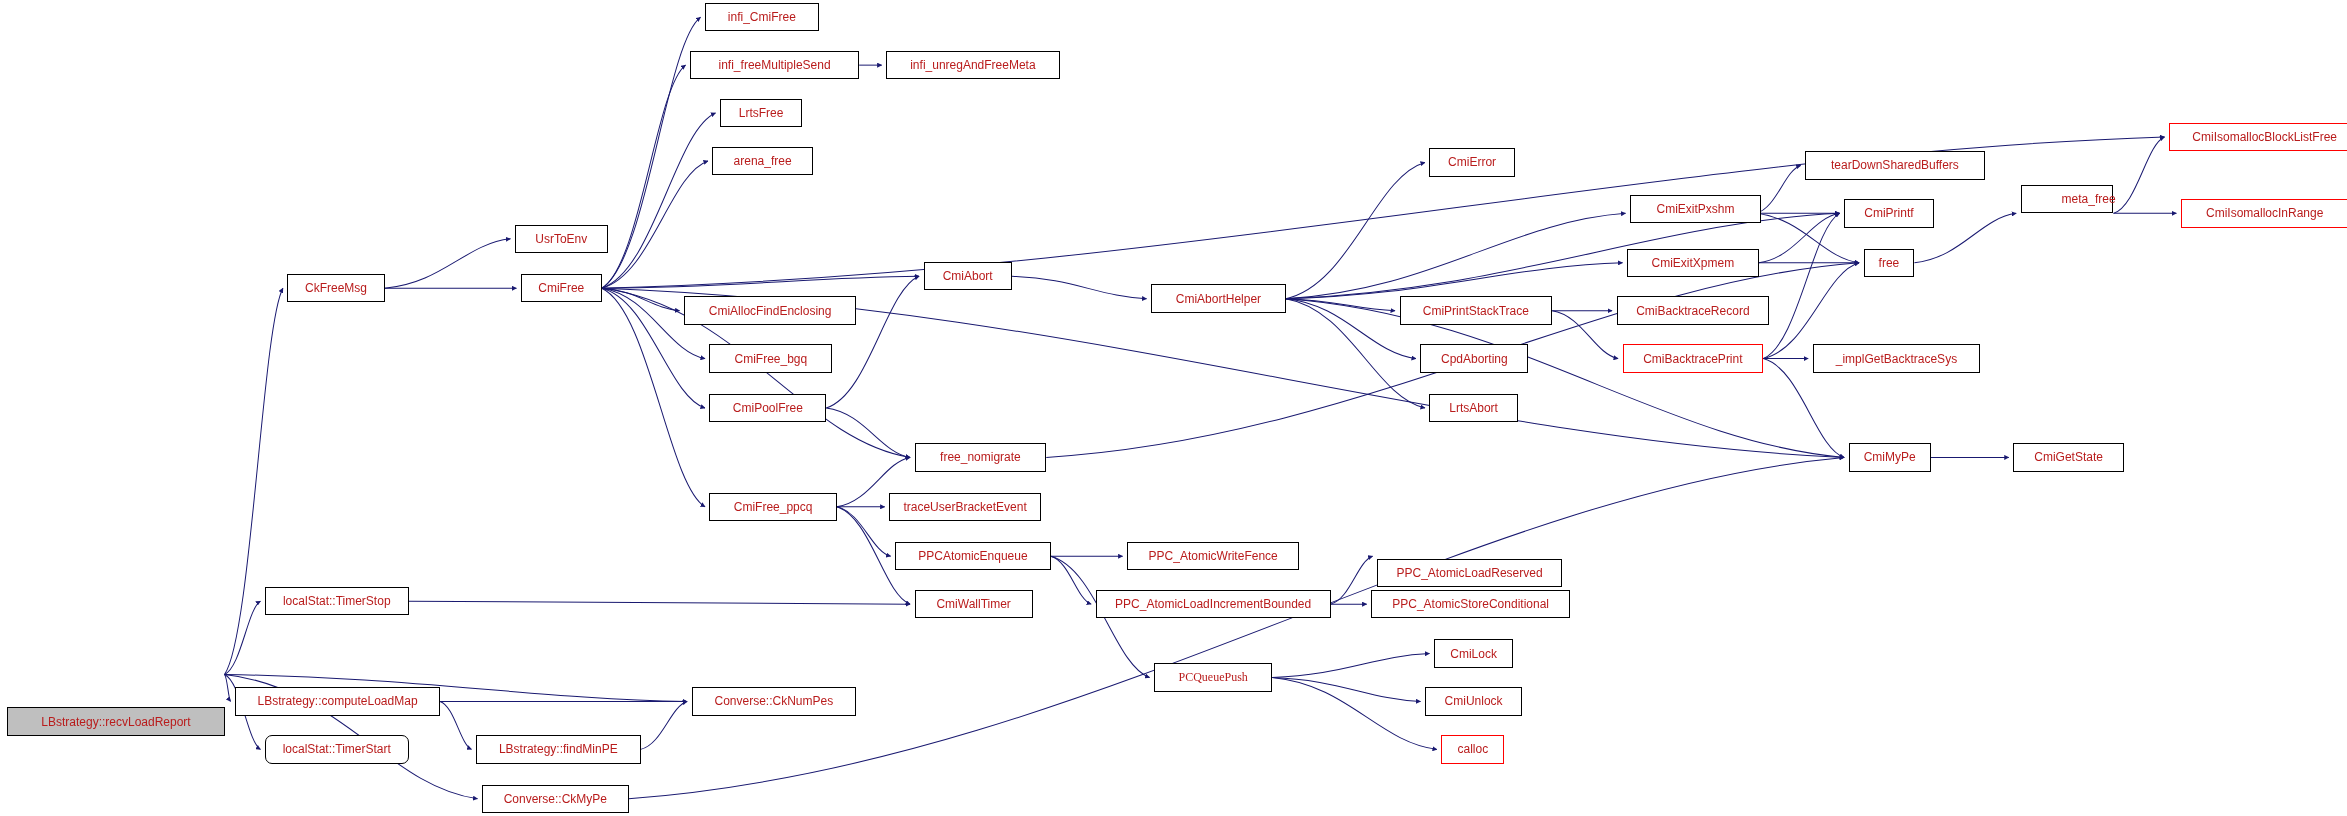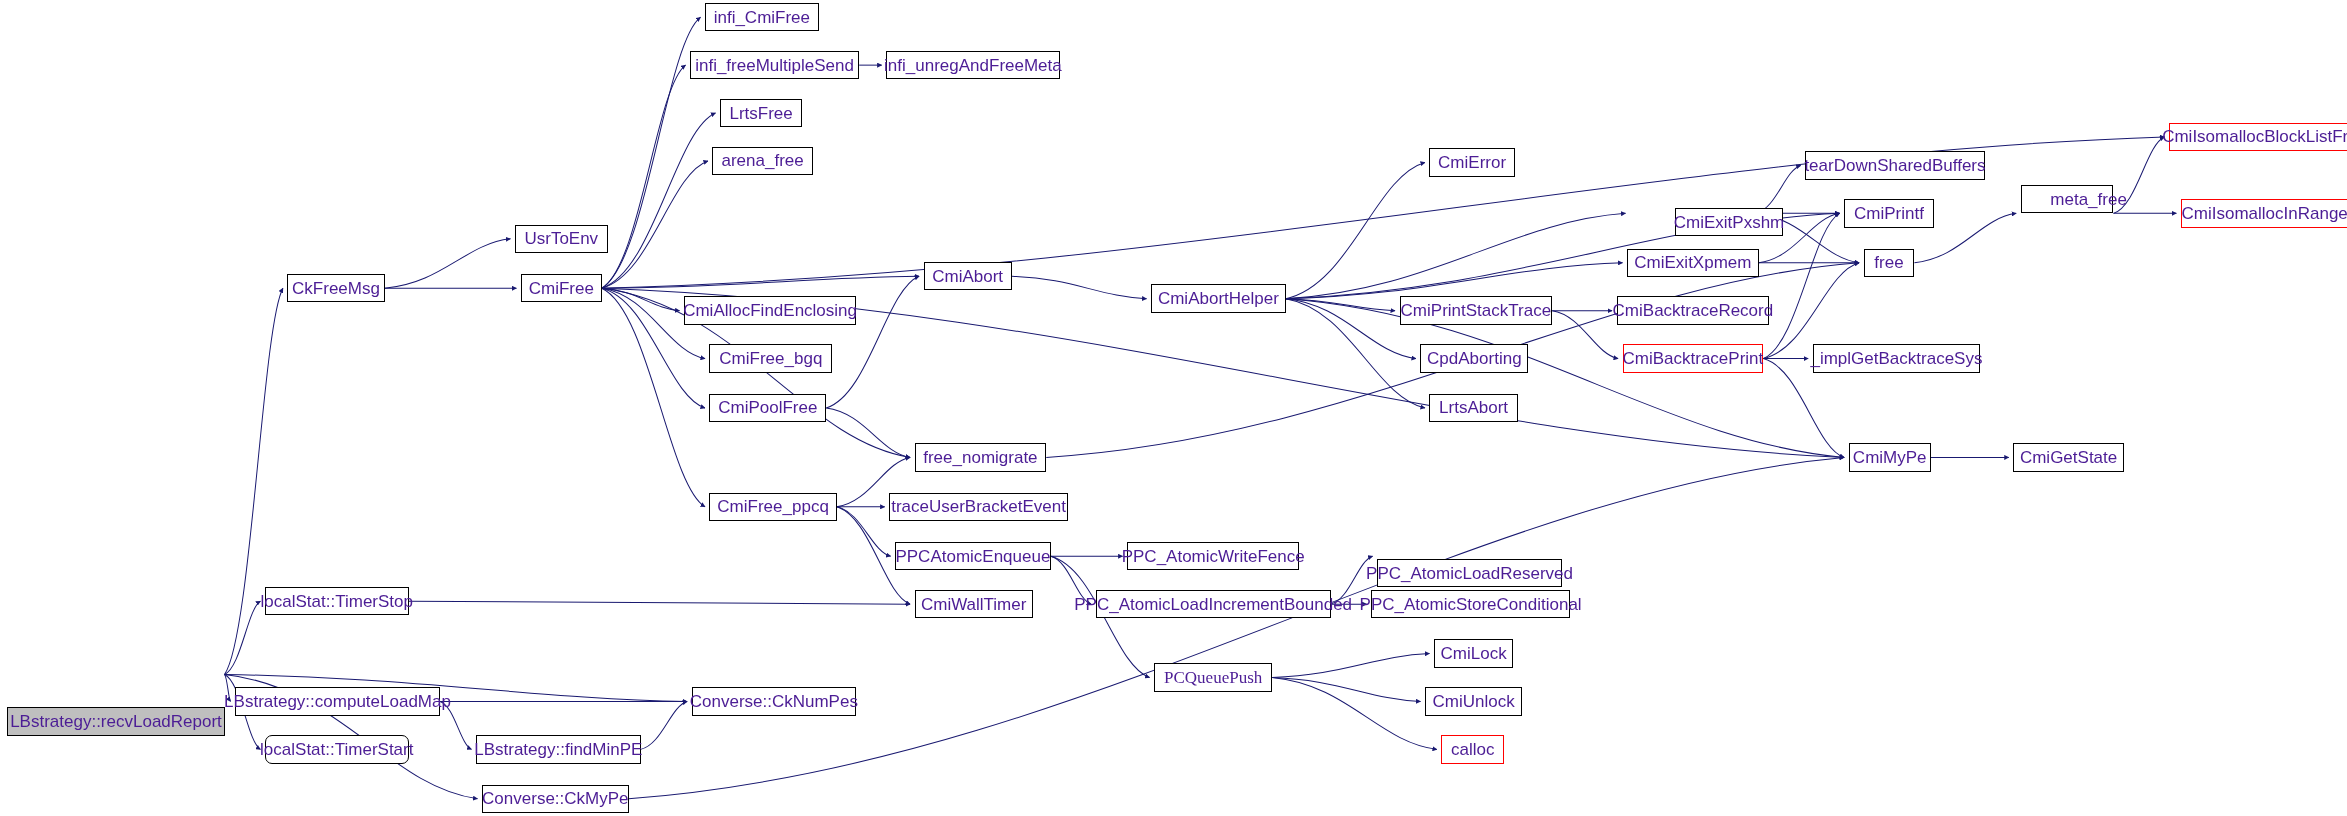--- a/index.html
+++ b/index.html
@@ -1,21 +1,21 @@
 <!DOCTYPE html>
 <html><head>
 <meta charset="utf-8">
 <style>
   html,body{margin:0;padding:0;background:#ffffff;}
   body{font-family:"Liberation Sans","DejaVu Sans",sans-serif;}
   #graph-root{position:relative;width:2347px;height:816px;background:#ffffff;overflow:hidden;}
   #edge-layer{position:absolute;left:0;top:0;width:2347px;height:816px;}
   .node{position:absolute;box-sizing:border-box;border:1px solid #000000;background:#ffffff;
         display:flex;align-items:center;justify-content:center;white-space:nowrap;
-        font-size:17px;line-height:1;color:#4c1d95;letter-spacing:0px;}
+        font-size:12px;line-height:1;color:#b91c1c;letter-spacing:0px;}
   .node.red{border-color:#ff0000;}
   .node.root{background:#bfbfbf;border-color:#000000;margin-top:47px;}
   .node-label{pointer-events:none;}
 </style>
 </head>
 <body>
 
 <div id="graph-root">
   <svg id="edge-layer" viewBox="0 0 1568 545" preserveAspectRatio="none" xmlns="http://www.w3.org/2000/svg">
     <defs>
@@ -148,21 +148,21 @@
       </div>
       <div class="node" style="left: 709.489px; top: 492.594px; width: 127.229px; height: 28.4477px;">
         <span class="node-label">CmiFree_ppcq</span>
       </div>
       <div class="node" style="left: 923.533px; top: 262.018px; width: 88.3119px; height: 28.4477px;">
         <span class="node-label">CmiAbort</span>
       </div>
       <div class="node" style="left: 914.552px; top: 443.185px; width: 131.719px; height: 28.4477px;">
         <span class="node-label">free_nomigrate</span>
       </div>
-      <div class="node" style="left: 889.106px; top: 492.594px; width: 179px; height: 28.4477px;">
+      <div class="node" style="left: 889.106px; top: 492.594px; width: 152px; height: 28.4477px;">
         <span class="node-label">traceUserBracketEvent</span>
       </div>
       <div class="node" style="left: 895.093px; top: 542.004px; width: 155.668px; height: 28.4477px;">
         <span class="node-label">PPCAtomicEnqueue</span>
       </div>
       <div class="node" style="left: 914.552px; top: 589.916px; width: 118.248px; height: 28.4477px;">
         <span class="node-label">CmiWallTimer</span>
       </div>
       <div class="node" style="left: 1151.05px; top: 284.477px; width: 134.713px; height: 28.4477px;">
         <span class="node-label">CmiAbortHelper</span>
@@ -196,21 +196,21 @@
       </div>
       <div class="node" style="left: 1433.95px; top: 639.325px; width: 79.331px; height: 28.4477px;">
         <span class="node-label">CmiLock</span>
       </div>
       <div class="node" style="left: 1424.96px; top: 687.237px; width: 97.2927px; height: 28.4477px;">
         <span class="node-label">CmiUnlock</span>
       </div>
       <div class="node red" style="left: 1441.43px; top: 735.149px; width: 62.8661px; height: 28.4477px;">
         <span class="node-label">calloc</span>
       </div>
-      <div class="node" style="left: 1630.03px; top: 208px; width: 108px; height: 28.4477px; margin-left: 45px;">
+      <div class="node" style="left: 1630.03px; top: 195px; width: 131px; height: 28.4477px;">
         <span class="node-label">CmiExitPxshm</span>
       </div>
       <div class="node" style="left: 1627.03px; top: 248.543px; width: 131.719px; height: 28.4477px;">
         <span class="node-label">CmiExitXpmem</span>
       </div>
       <div class="node" style="left: 1616.56px; top: 296.455px; width: 152.675px; height: 28.4477px;">
         <span class="node-label">CmiBacktraceRecord</span>
       </div>
       <div class="node red" style="left: 1622.54px; top: 344.367px; width: 140.7px; height: 28.4477px;">
         <span class="node-label">CmiBacktracePrint</span>

